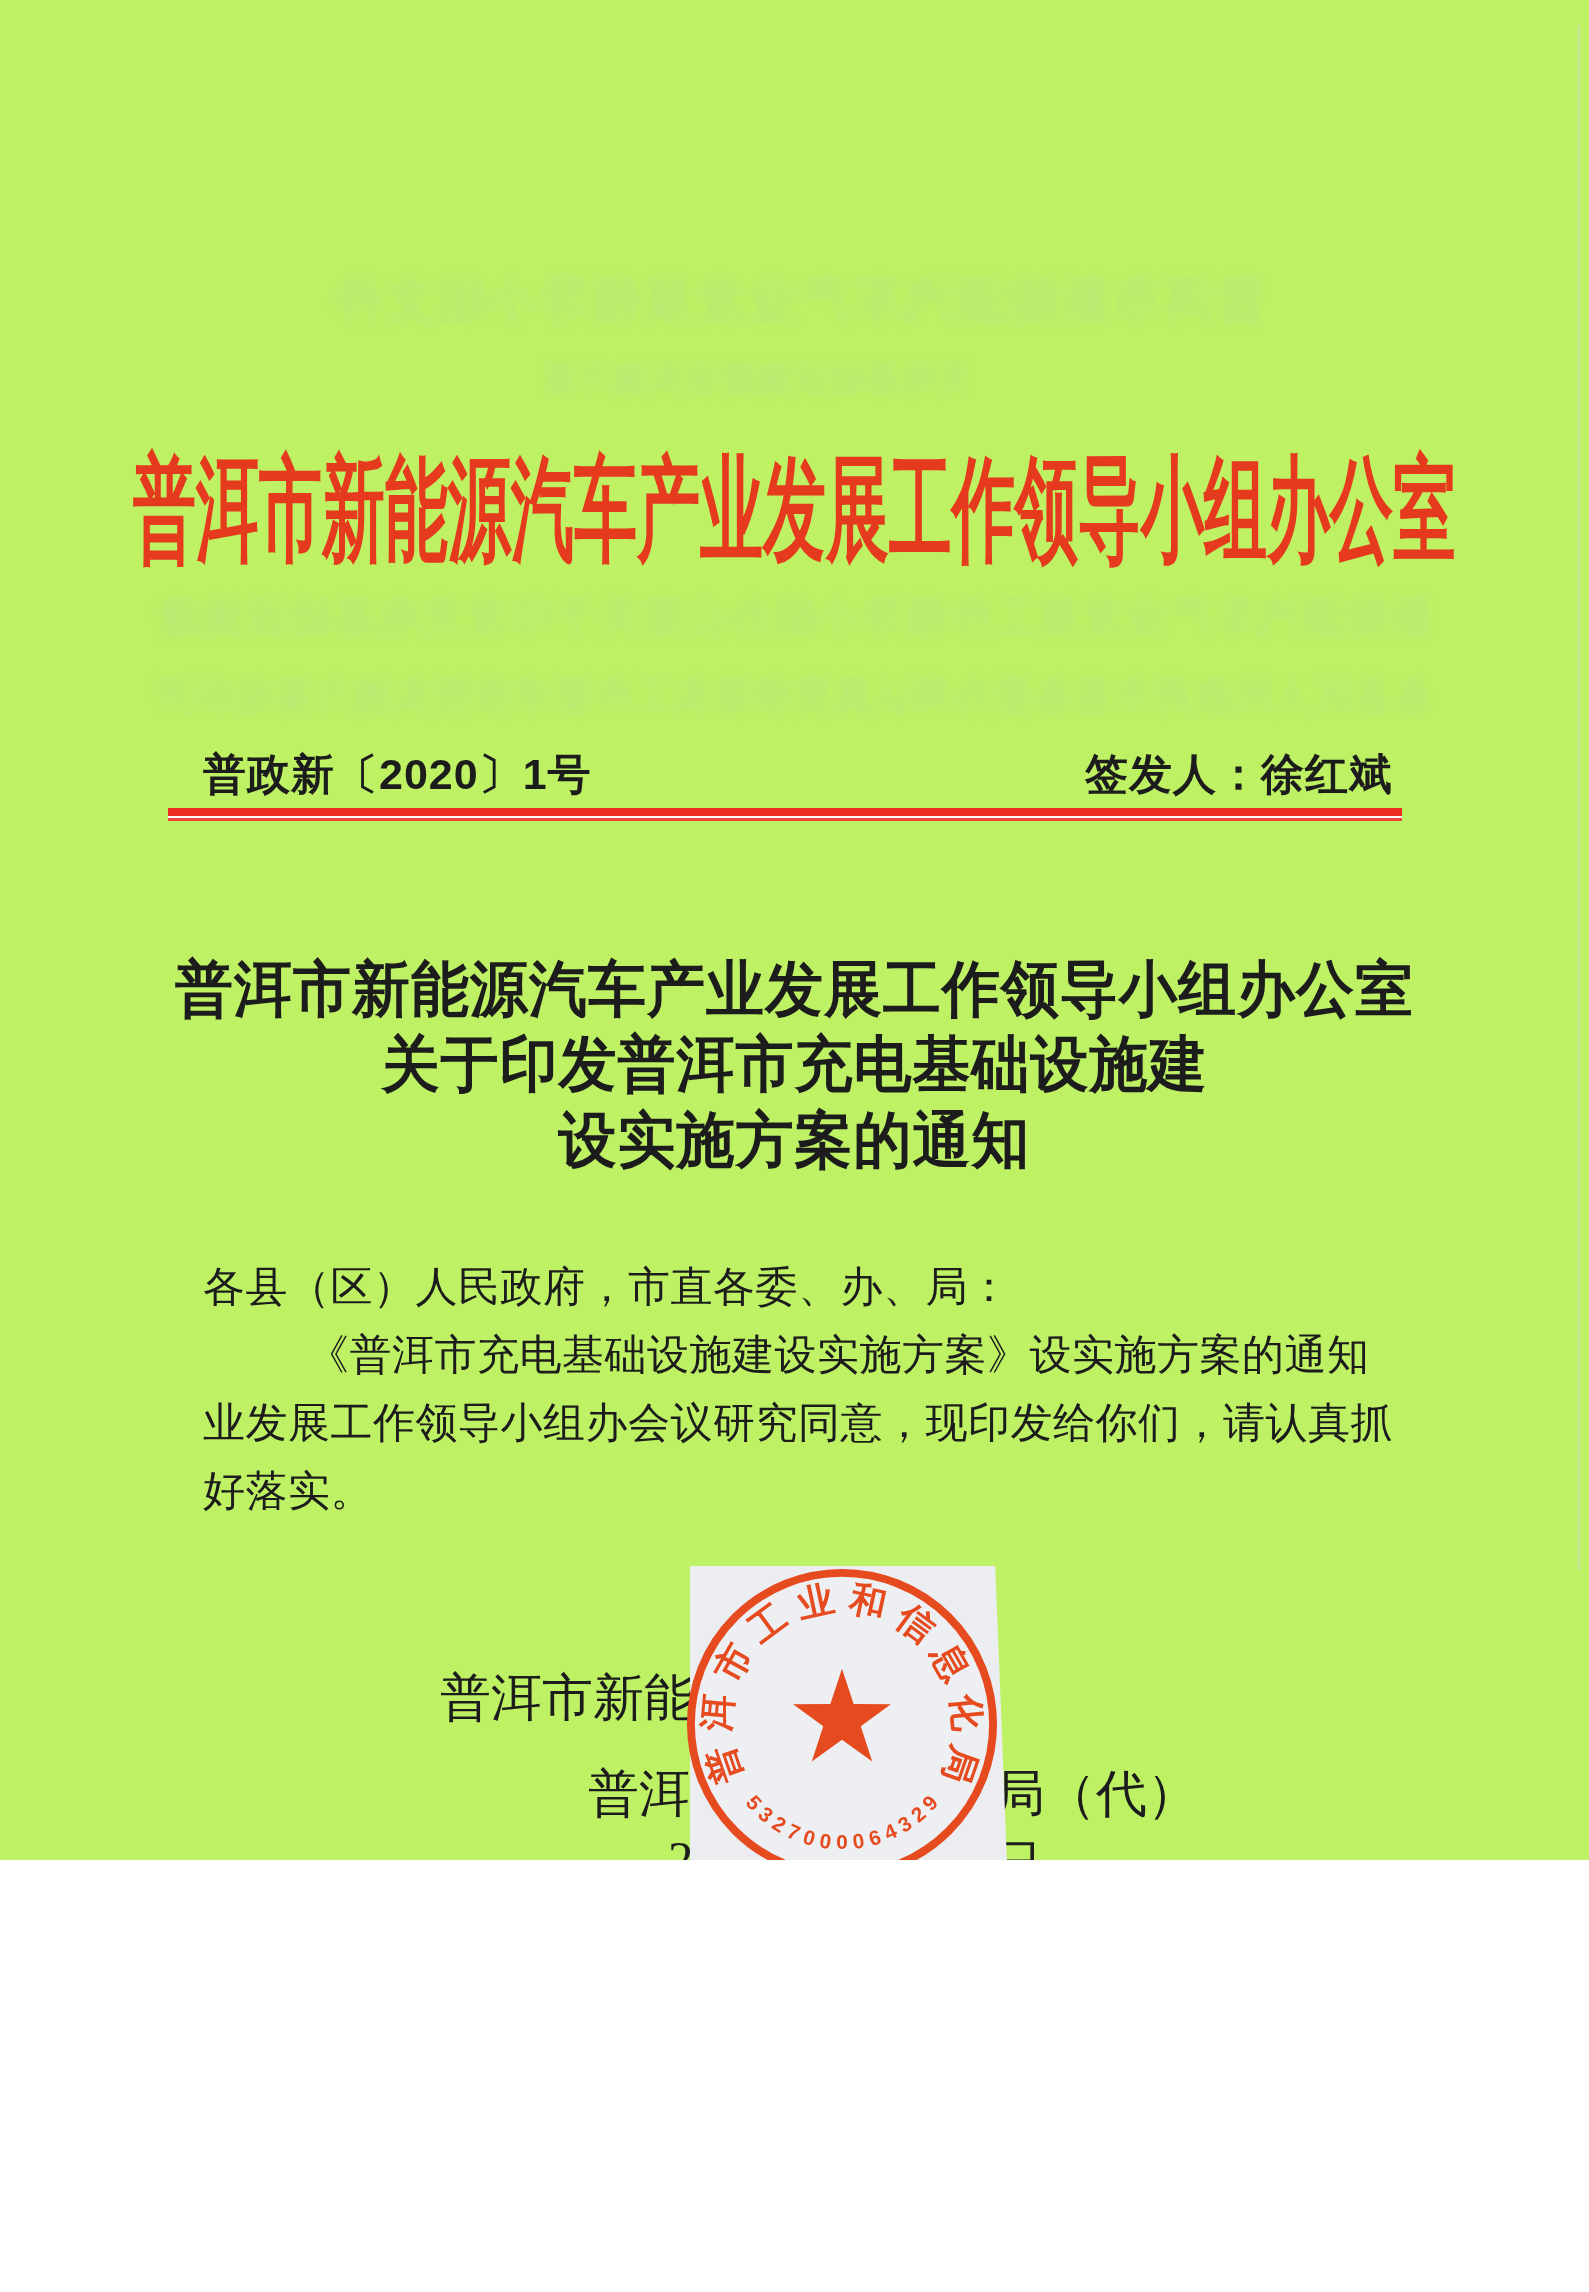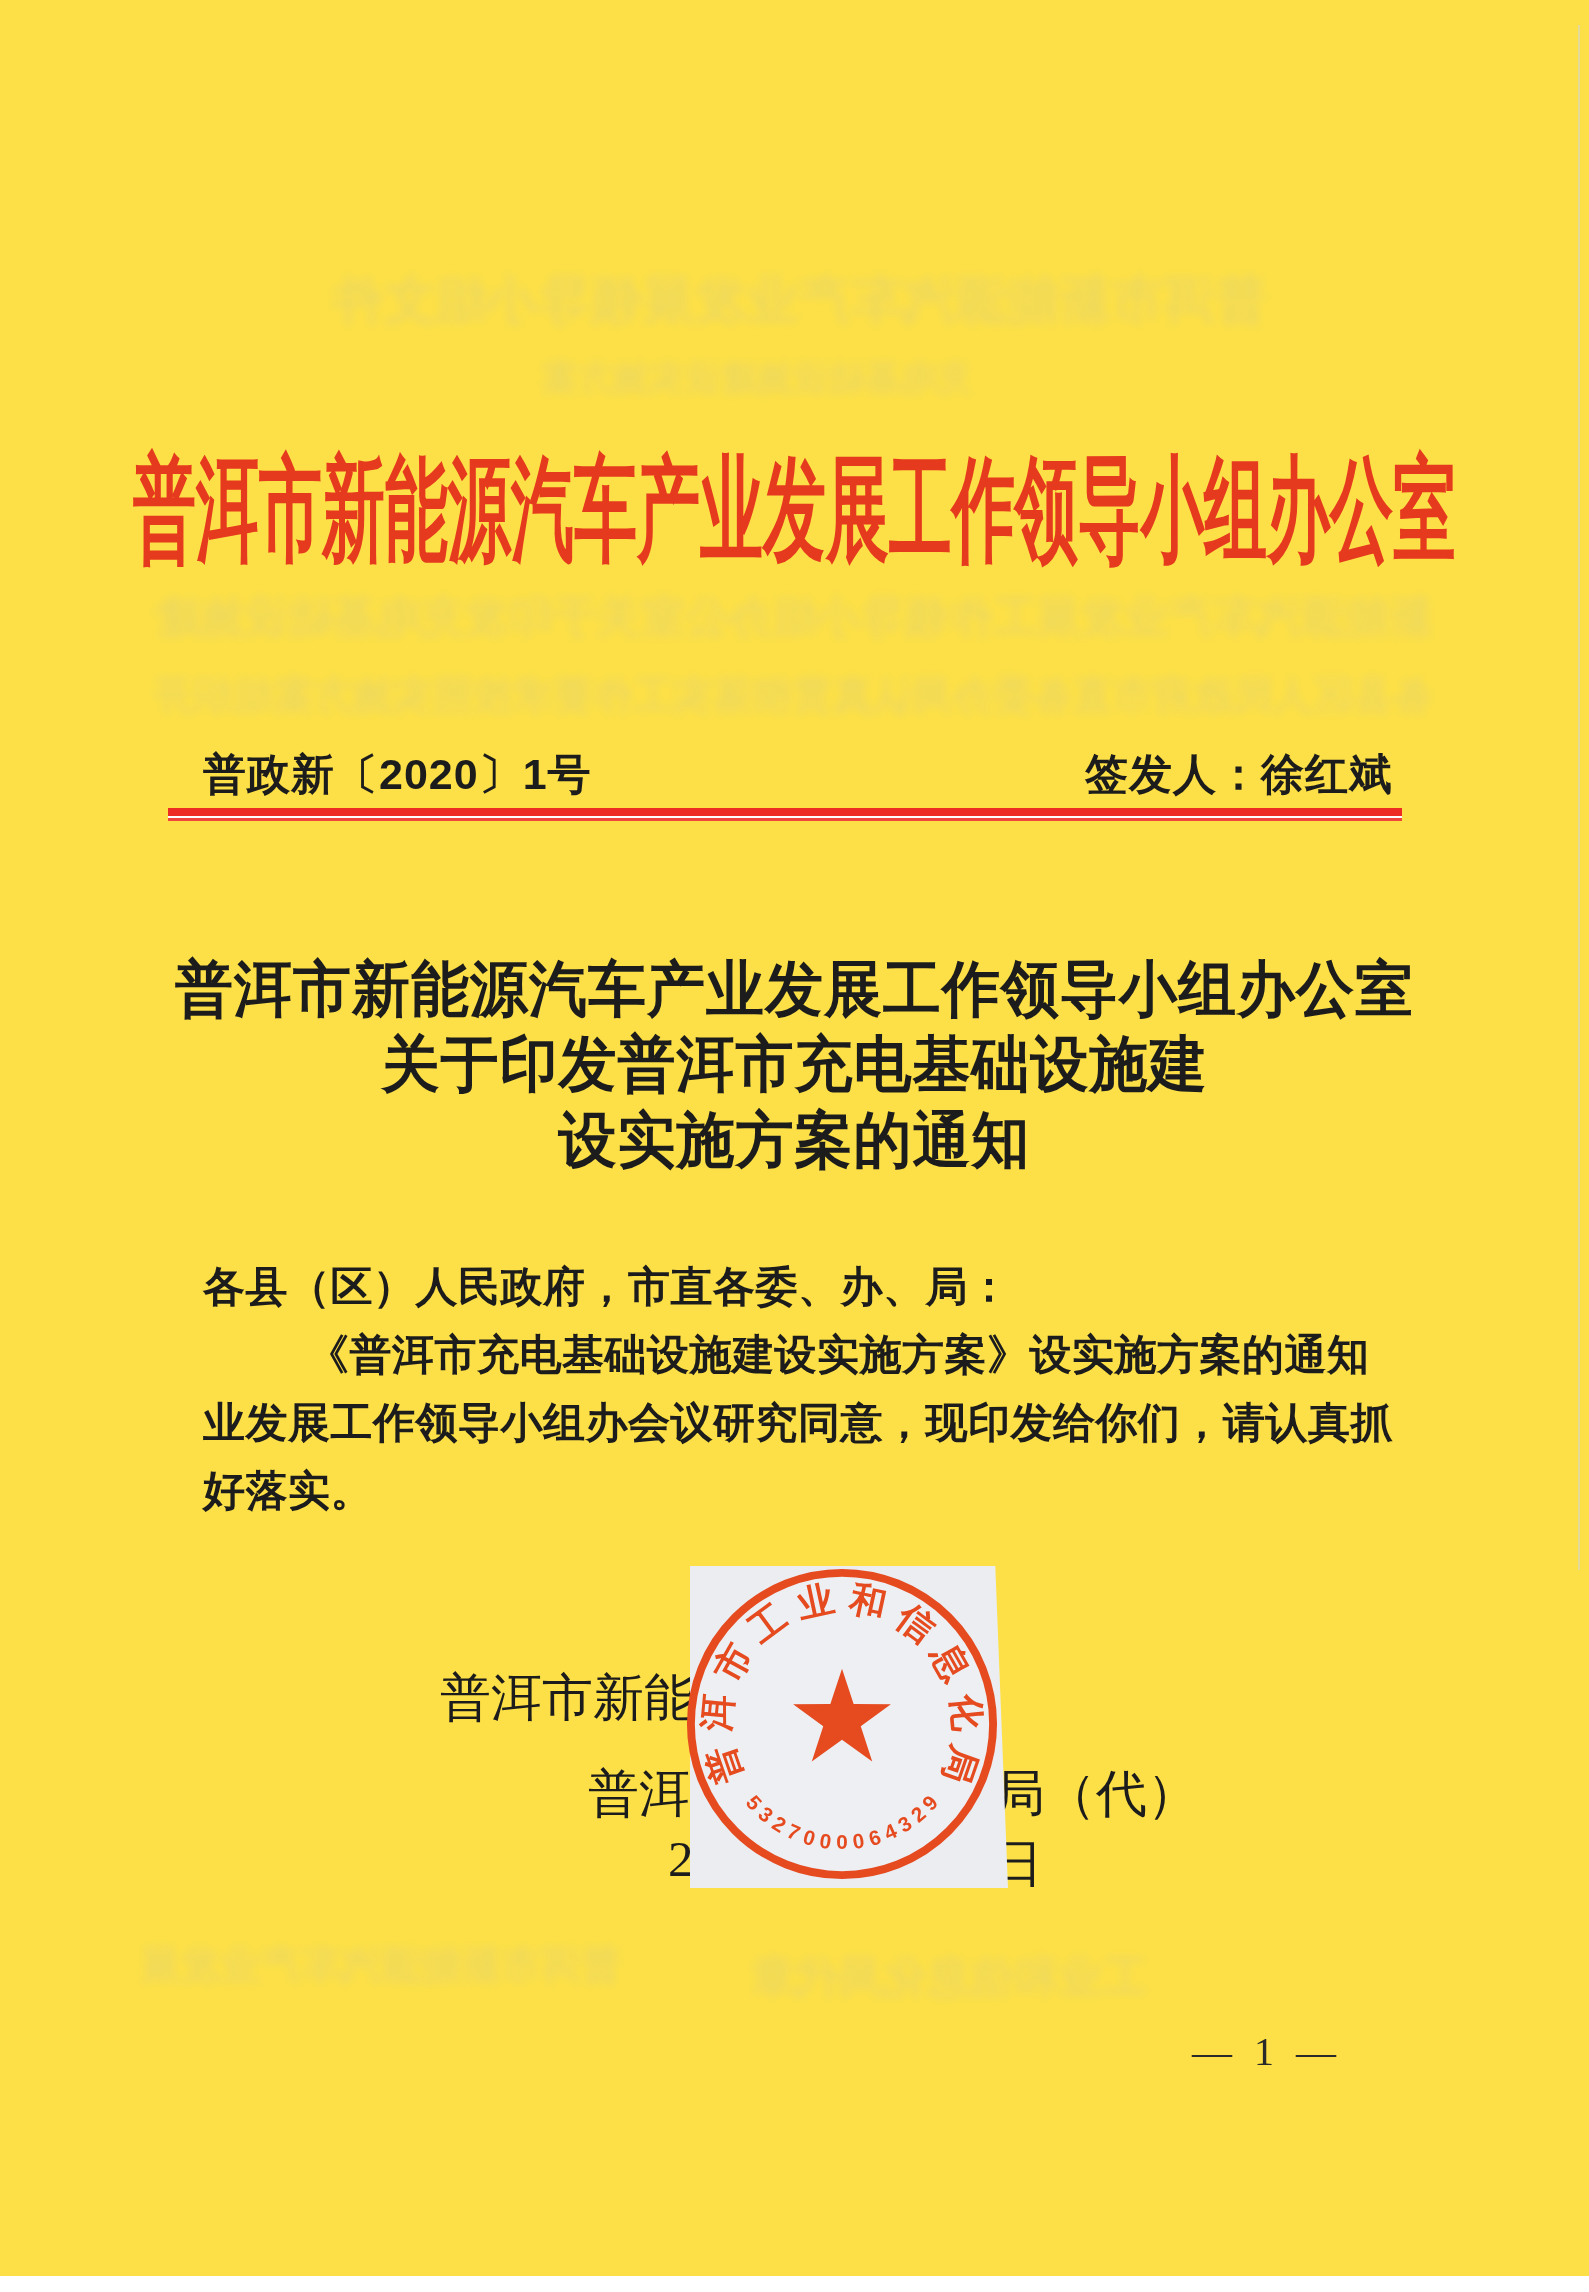--- a/index.html
+++ b/index.html
@@ -1,18 +1,18 @@
 <!DOCTYPE html>
 <html><head>
 <meta charset="utf-8">
 <style>
   html,body{margin:0;padding:0;background:#ffffff;}
   .page{
-    position:relative;width:1589px;height:2276px;overflow:hidden;
-    background:#fde047;
+    position:relative;width:1589px;height:1860px;overflow:hidden;
+    background:#bef264;
     font-family:"Liberation Serif", serif;
     color:#1c1c1c;
   }
   
   .ghost{
     position:absolute;white-space:nowrap;overflow:hidden;
     color:#9fb3c8;opacity:.16;filter:blur(4px);
     transform:scaleX(-1);font-weight:bold;
     font-family:"Liberation Serif", serif;
     pointer-events:none;
@@ -42,21 +42,21 @@
       rgba(0,0,0,0) 13px);
   }
   .doc-title{
     position:absolute;top:952px;left:50%;
     transform:translateX(-50%) scaleY(1.05);transform-origin:top center;
     text-align:center;font-size:58px;line-height:72px;font-weight:bold;
     white-space:nowrap;letter-spacing:1px;
   }
   .body-block{
     position:absolute;left:203px;top:1253px;width:1200px;
-    font-size:42px;line-height:68px;letter-spacing:0.5px;font-weight:bold;
+    font-size:42px;line-height:68px;letter-spacing:0.5px;
   }
   .body-line{white-space:nowrap;}
   .indent{padding-left:104px;}
   .sig{position:absolute;font-size:51px;white-space:nowrap;}
   .seal-backing{
     position:absolute;left:690px;top:1566px;width:318px;height:322px;
     background:#ebedf0;
     clip-path:polygon(0 0, 96% 0, 100% 100%, 0 100%);
   }
   .seal-svg{position:absolute;left:684px;top:1566px;width:316px;height:316px;}

